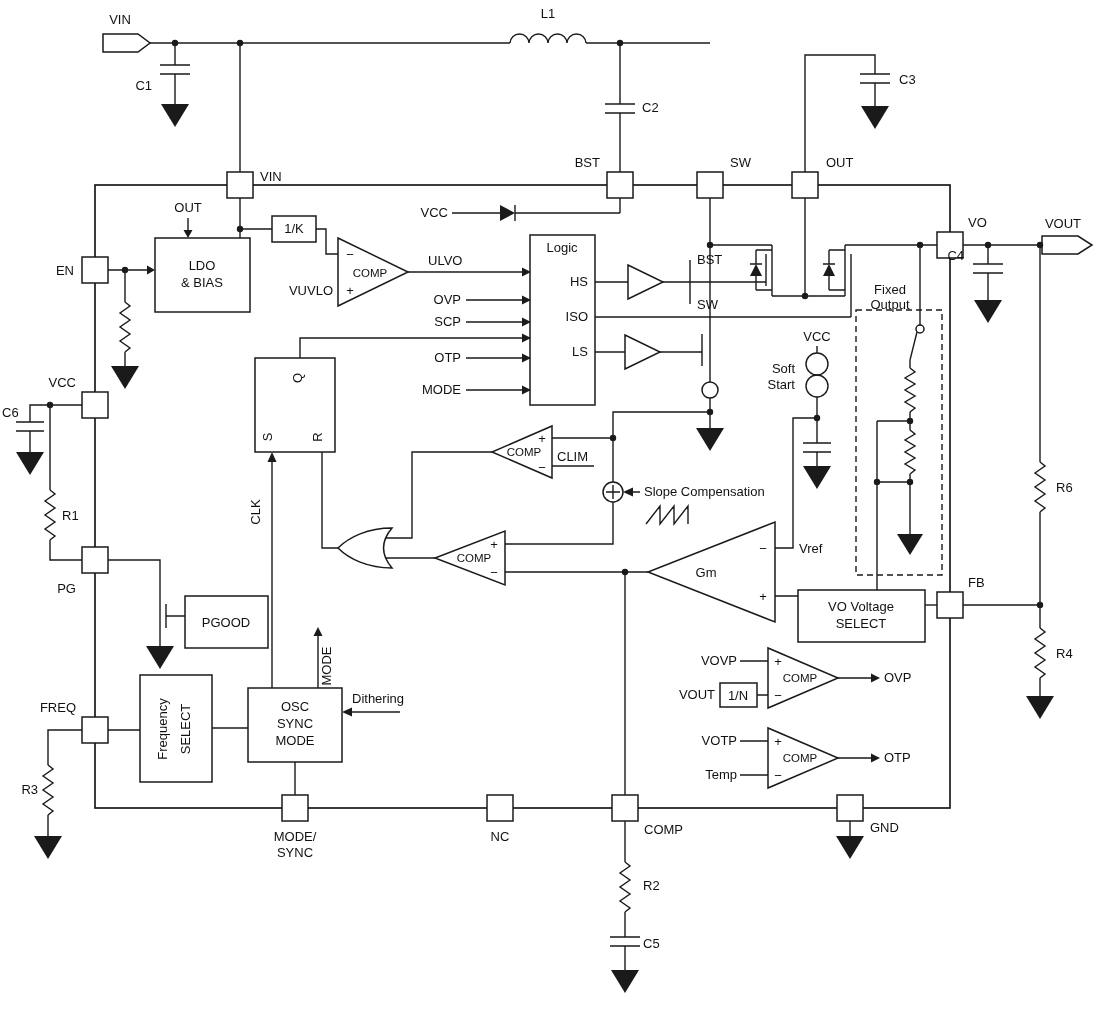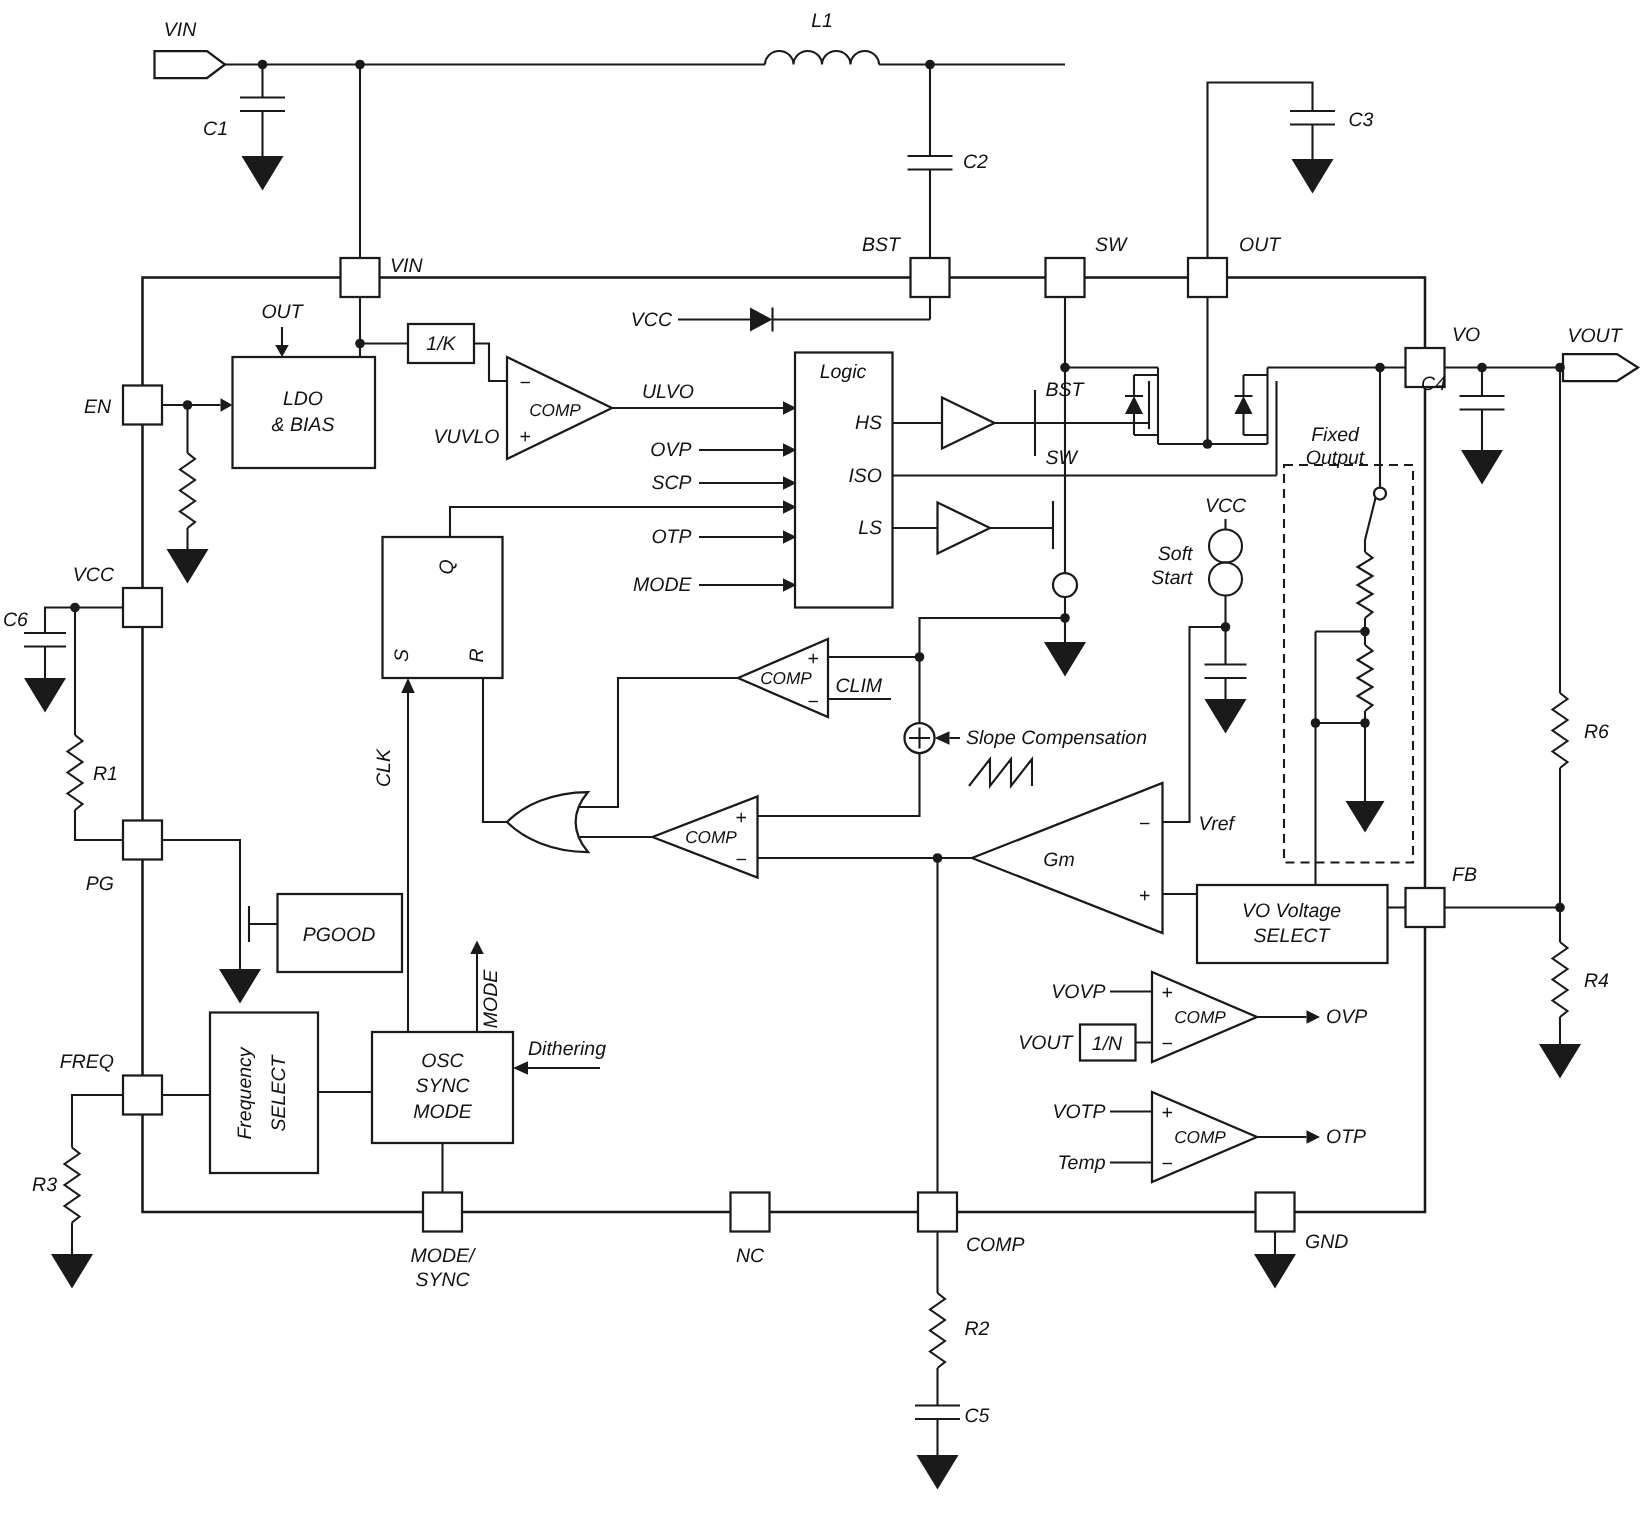--- a/index.html
+++ b/index.html
@@ -1,16 +1,16 @@
 <!DOCTYPE html>
 <html><head>
 <meta charset="utf-8">
 <style>
   html,body{margin:0;padding:0;background:#fff;}
-  #stage{width:1100px;height:1022px;position:relative;background:#fff;font-style:italic;}
+  #stage{width:1100px;height:1022px;position:relative;background:#fff;}
   .w{fill:none;stroke:#1a1a1a;stroke-width:1.4;}
   .bx{fill:#fff;stroke:#1a1a1a;stroke-width:1.5;}
   .icbox{fill:none;stroke:#1a1a1a;stroke-width:1.7;}
   .dsh{fill:none;stroke:#1a1a1a;stroke-width:1.4;stroke-dasharray:6 4;}
   .ink{fill:#1a1a1a;stroke:none;}
   text{font-family:"Liberation Sans","DejaVu Sans",sans-serif;font-size:13px;fill:#111;}
   .sm{font-size:11.5px;}
   .mid{text-anchor:middle;}
   .end{text-anchor:end;}
 </style>

